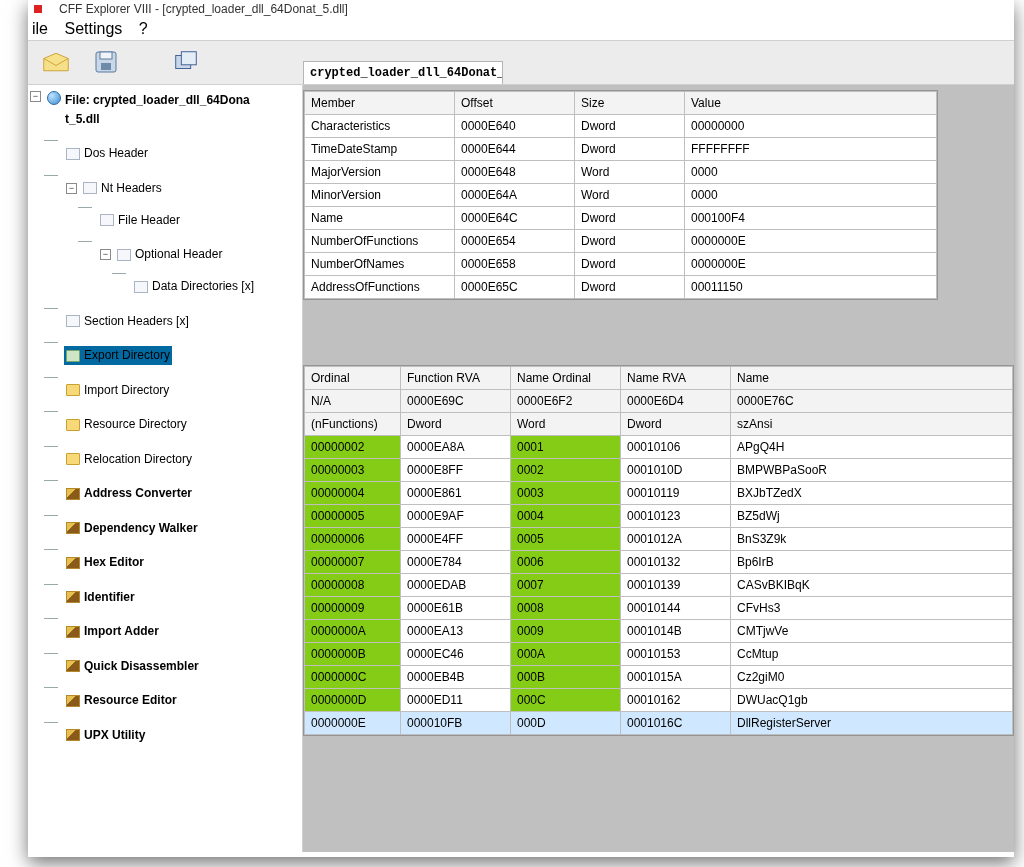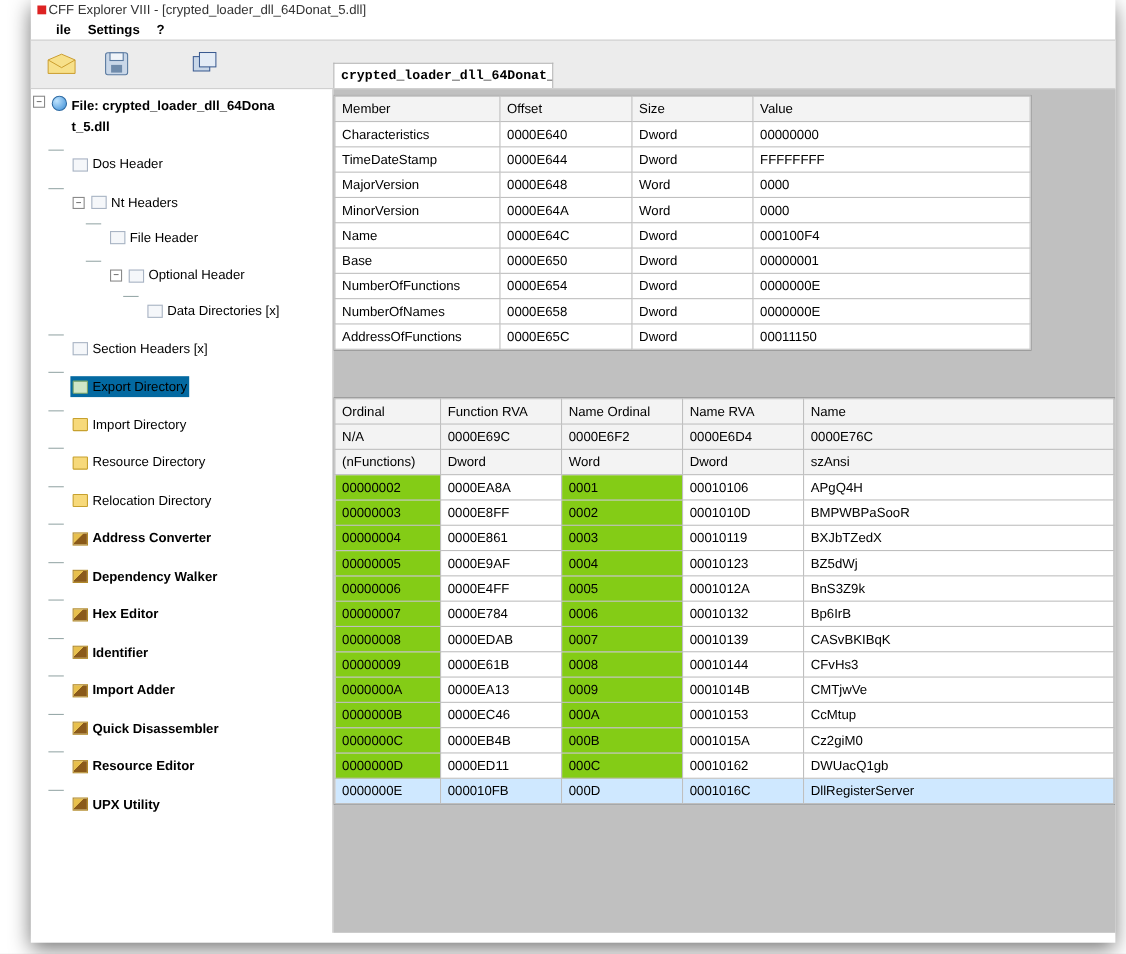--- a/index.html
+++ b/index.html
@@ -19,33 +19,32 @@
   }
   .shadow-box {
     position: absolute;
     top: 0; left: 28px; right: 10px; bottom: 10px;
     background: #fff;
     box-shadow: 0 6px 18px rgba(0,0,0,0.55);
   }
   .titlebar {
     display: flex;
     align-items: center;
-    gap: 2px;
+    gap: 17px;
     padding: 2px 6px;
     font-size: 12px;
     color: #333;
   }
   .app-icon {
     width: 8px; height: 8px; background: #d22;
     display: inline-block;
   }
   .menubar {
-    padding: 2px 23px;
-    font-size: 12px;
-    font-weight: bold;
+    padding: 2px 4px;
+    font-size: 16px;
   }
   .menubar span { margin-right: 12px; cursor: default; }
   .toolbar {
     background: #ececec;
     border-top: 1px solid #d0d0d0;
     border-bottom: 1px solid #d0d0d0;
     display: flex;
     align-items: flex-start;
     font-family: Liberation Mono, monospace;
   }
@@ -365,26 +364,20 @@
                   <td>MinorVersion</td>
                   <td>0000E64A</td>
                   <td>Word</td>
                   <td>0000</td>
                 </tr>
                 <tr>
                   <td>Name</td>
                   <td>0000E64C</td>
                   <td>Dword</td>
                   <td>000100F4</td>
-                </tr>
-                <tr>
-                  <td>Base</td>
-                  <td>0000E650</td>
-                  <td>Dword</td>
-                  <td>00000001</td>
                 </tr>
                 <tr>
                   <td>NumberOfFunctions</td>
                   <td>0000E654</td>
                   <td>Dword</td>
                   <td>0000000E</td>
                 </tr>
                 <tr>
                   <td>NumberOfNames</td>
                   <td>0000E658</td>

